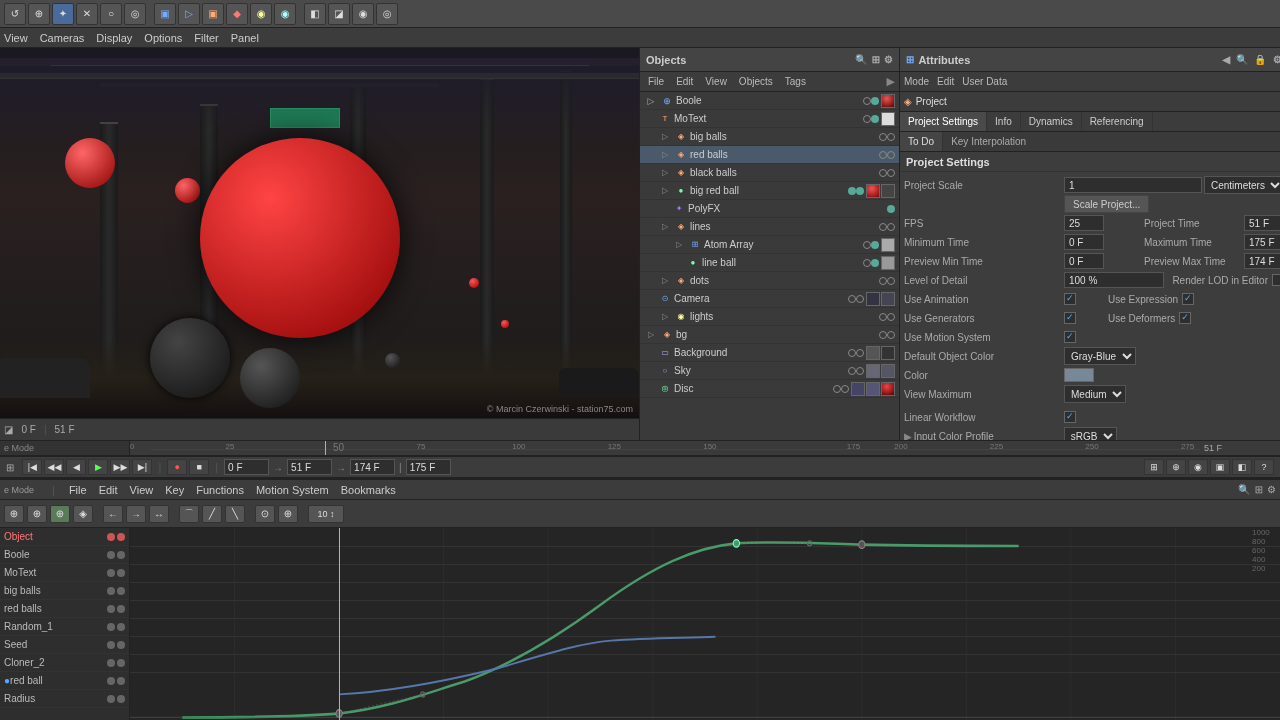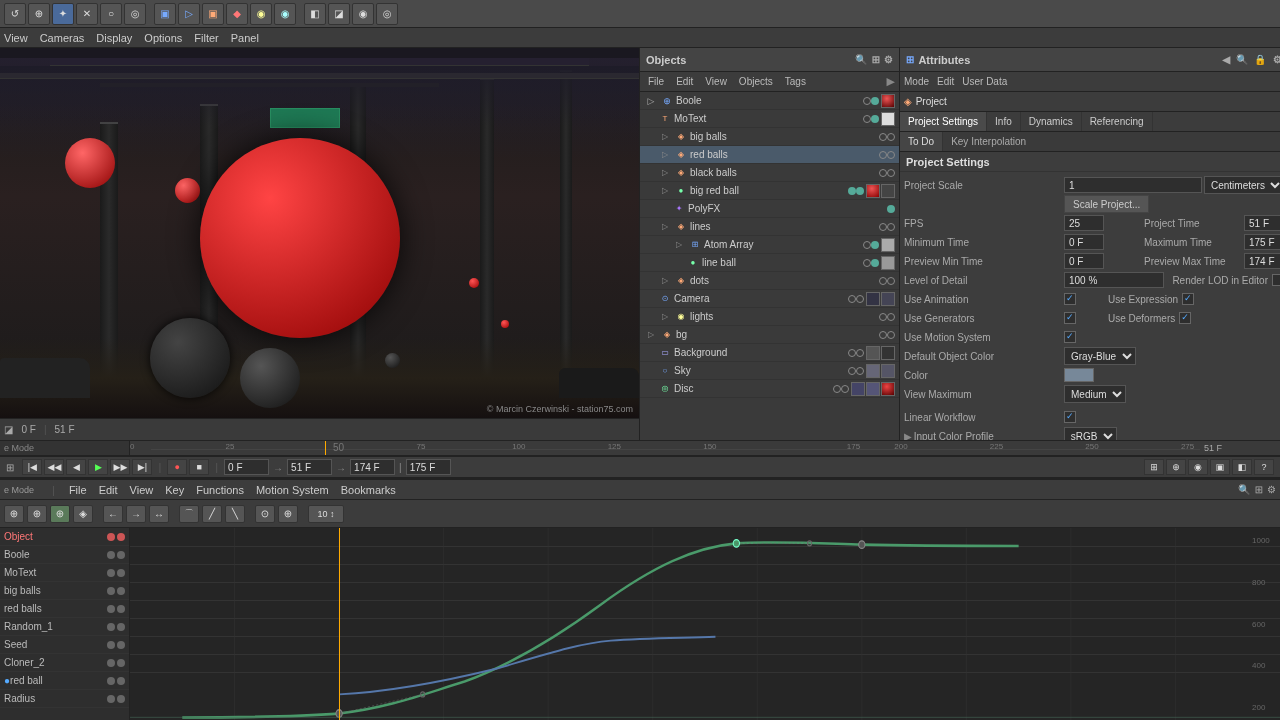--- a/index.html
+++ b/index.html
@@ -992,21 +992,21 @@
 
       <div class="tl-h-grid-line" style="top:18px;"></div>
       <div class="tl-h-grid-line" style="top:36px;"></div>
       <div class="tl-h-grid-line" style="top:54px;"></div>
       <div class="tl-h-grid-line" style="top:72px;"></div>
       <div class="tl-h-grid-line" style="top:90px;"></div>
       <div class="tl-h-grid-line" style="top:108px;"></div>
       <div class="tl-h-grid-line" style="top:126px;"></div>
       <div class="tl-h-grid-line" style="top:144px;"></div>
 
-      <div style="position:absolute; right:0; top:0; bottom:0; width:30px; display:flex; flex-direction:column; justify-content:space-between; padding:8px 2px; font-size:8px; color:#666;">
+      <div style="position:absolute; right:0; top:0; bottom:0; width:30px; display:flex; flex-direction:column; padding:0 2px; font-size:8px; color:#666;">
         <span>1000</span>
         <span>800</span>
         <span>600</span>
         <span>400</span>
         <span>200</span>
       </div>
 
       <div class="playhead" style="left:calc(51/280*100%);"></div>
 
       <svg id="tl-curve-svg" viewBox="0 0 1100 150" preserveAspectRatio="none">

